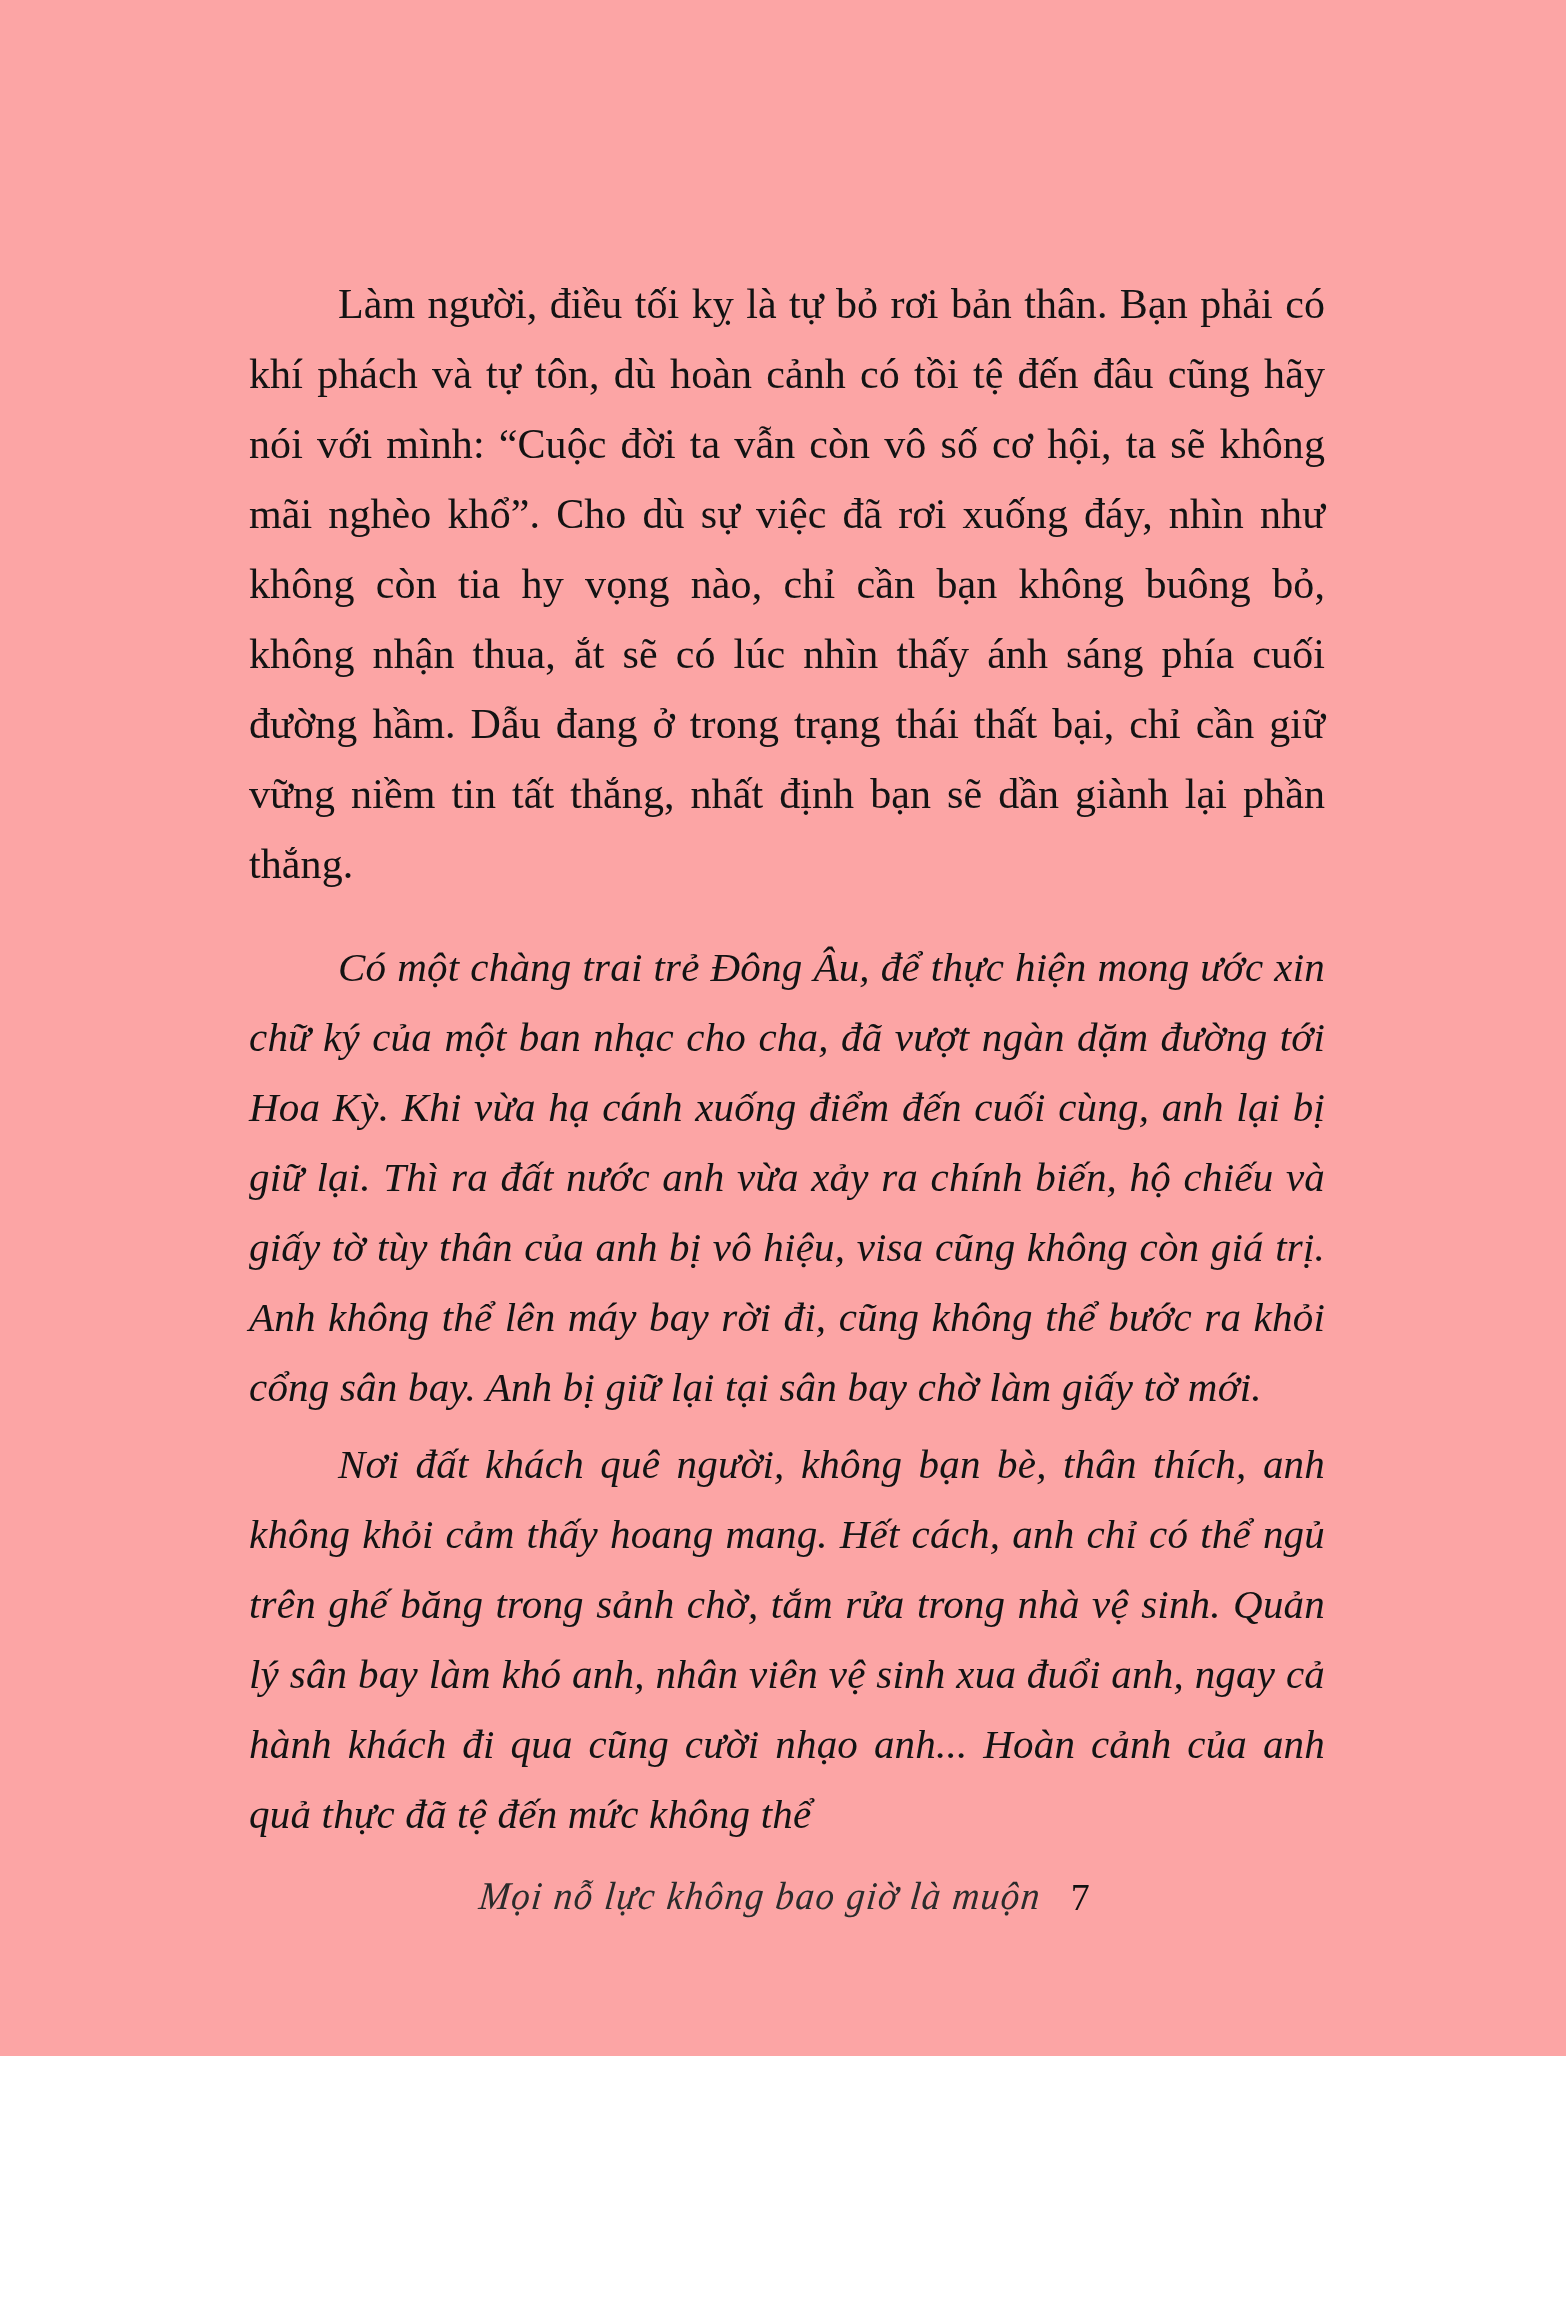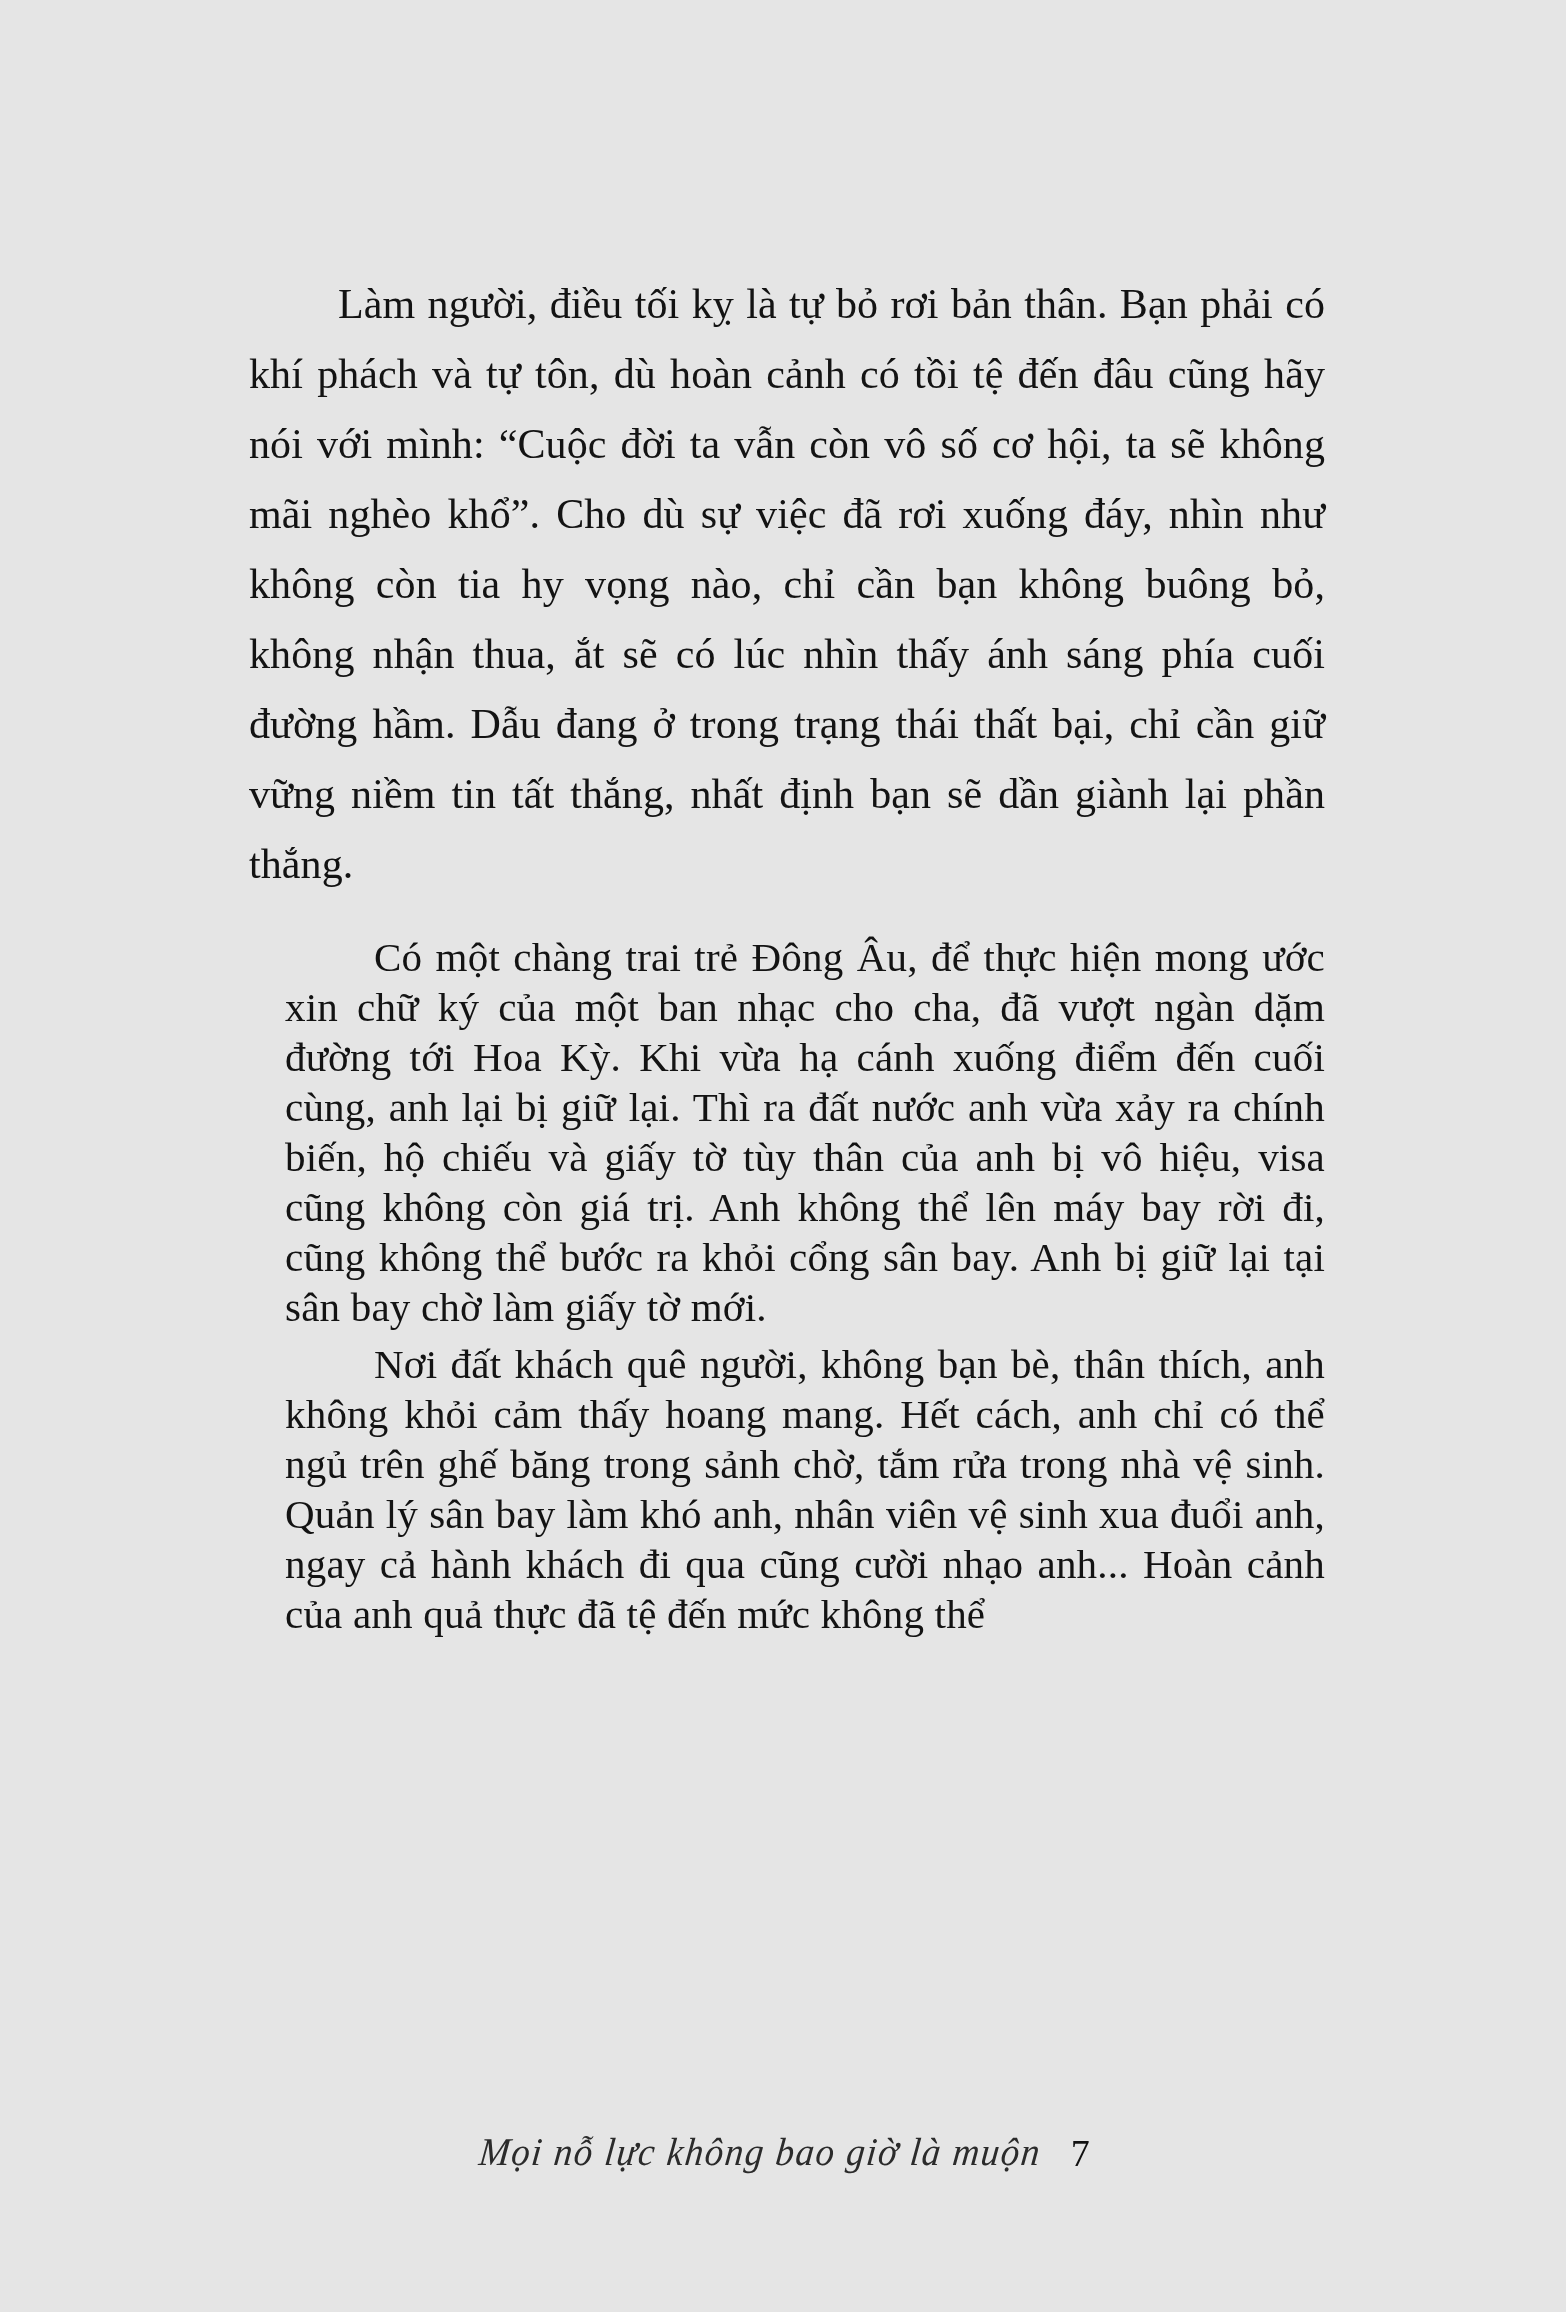--- a/index.html
+++ b/index.html
@@ -3,22 +3,22 @@
 <meta charset="utf-8">
 <style>
   html, body {
     margin: 0;
     padding: 0;
     background: #ffffff;
   }
   .page {
     position: relative;
     width: 1567px;
-    height: 2312px;
-    background: #e5e5e5;
+    height: 2056px;
+    background: #fca5a5;
     overflow: hidden;
     box-sizing: border-box;
     padding-left: 16px;
   }
   .text-column {
     position: absolute;
     left: 249px;
     top: 269px;
     width: 1076px;
   }
@@ -31,25 +31,25 @@
   .body-para {
     font-family: "Liberation Serif", "DejaVu Serif", serif;
     font-size: 42px;
     line-height: 70px;
     text-indent: 89px;
     letter-spacing: 0.1px;
     word-spacing: 0.5px;
   }
   .story-para {
     font-family: "Liberation Serif", "DejaVu Serif", serif;
+    font-style: italic;
     font-size: 41px;
-    line-height: 50px;
+    line-height: 70px;
     text-indent: 89px;
     letter-spacing: 0.2px;
-    margin-left: 36px;
   }
   .gap-after-body {
     margin-top: 33px;
   }
   .gap-after-story {
     margin-top: 7.4px;
   }
   .footer {
     position: absolute;
     left: 0;

